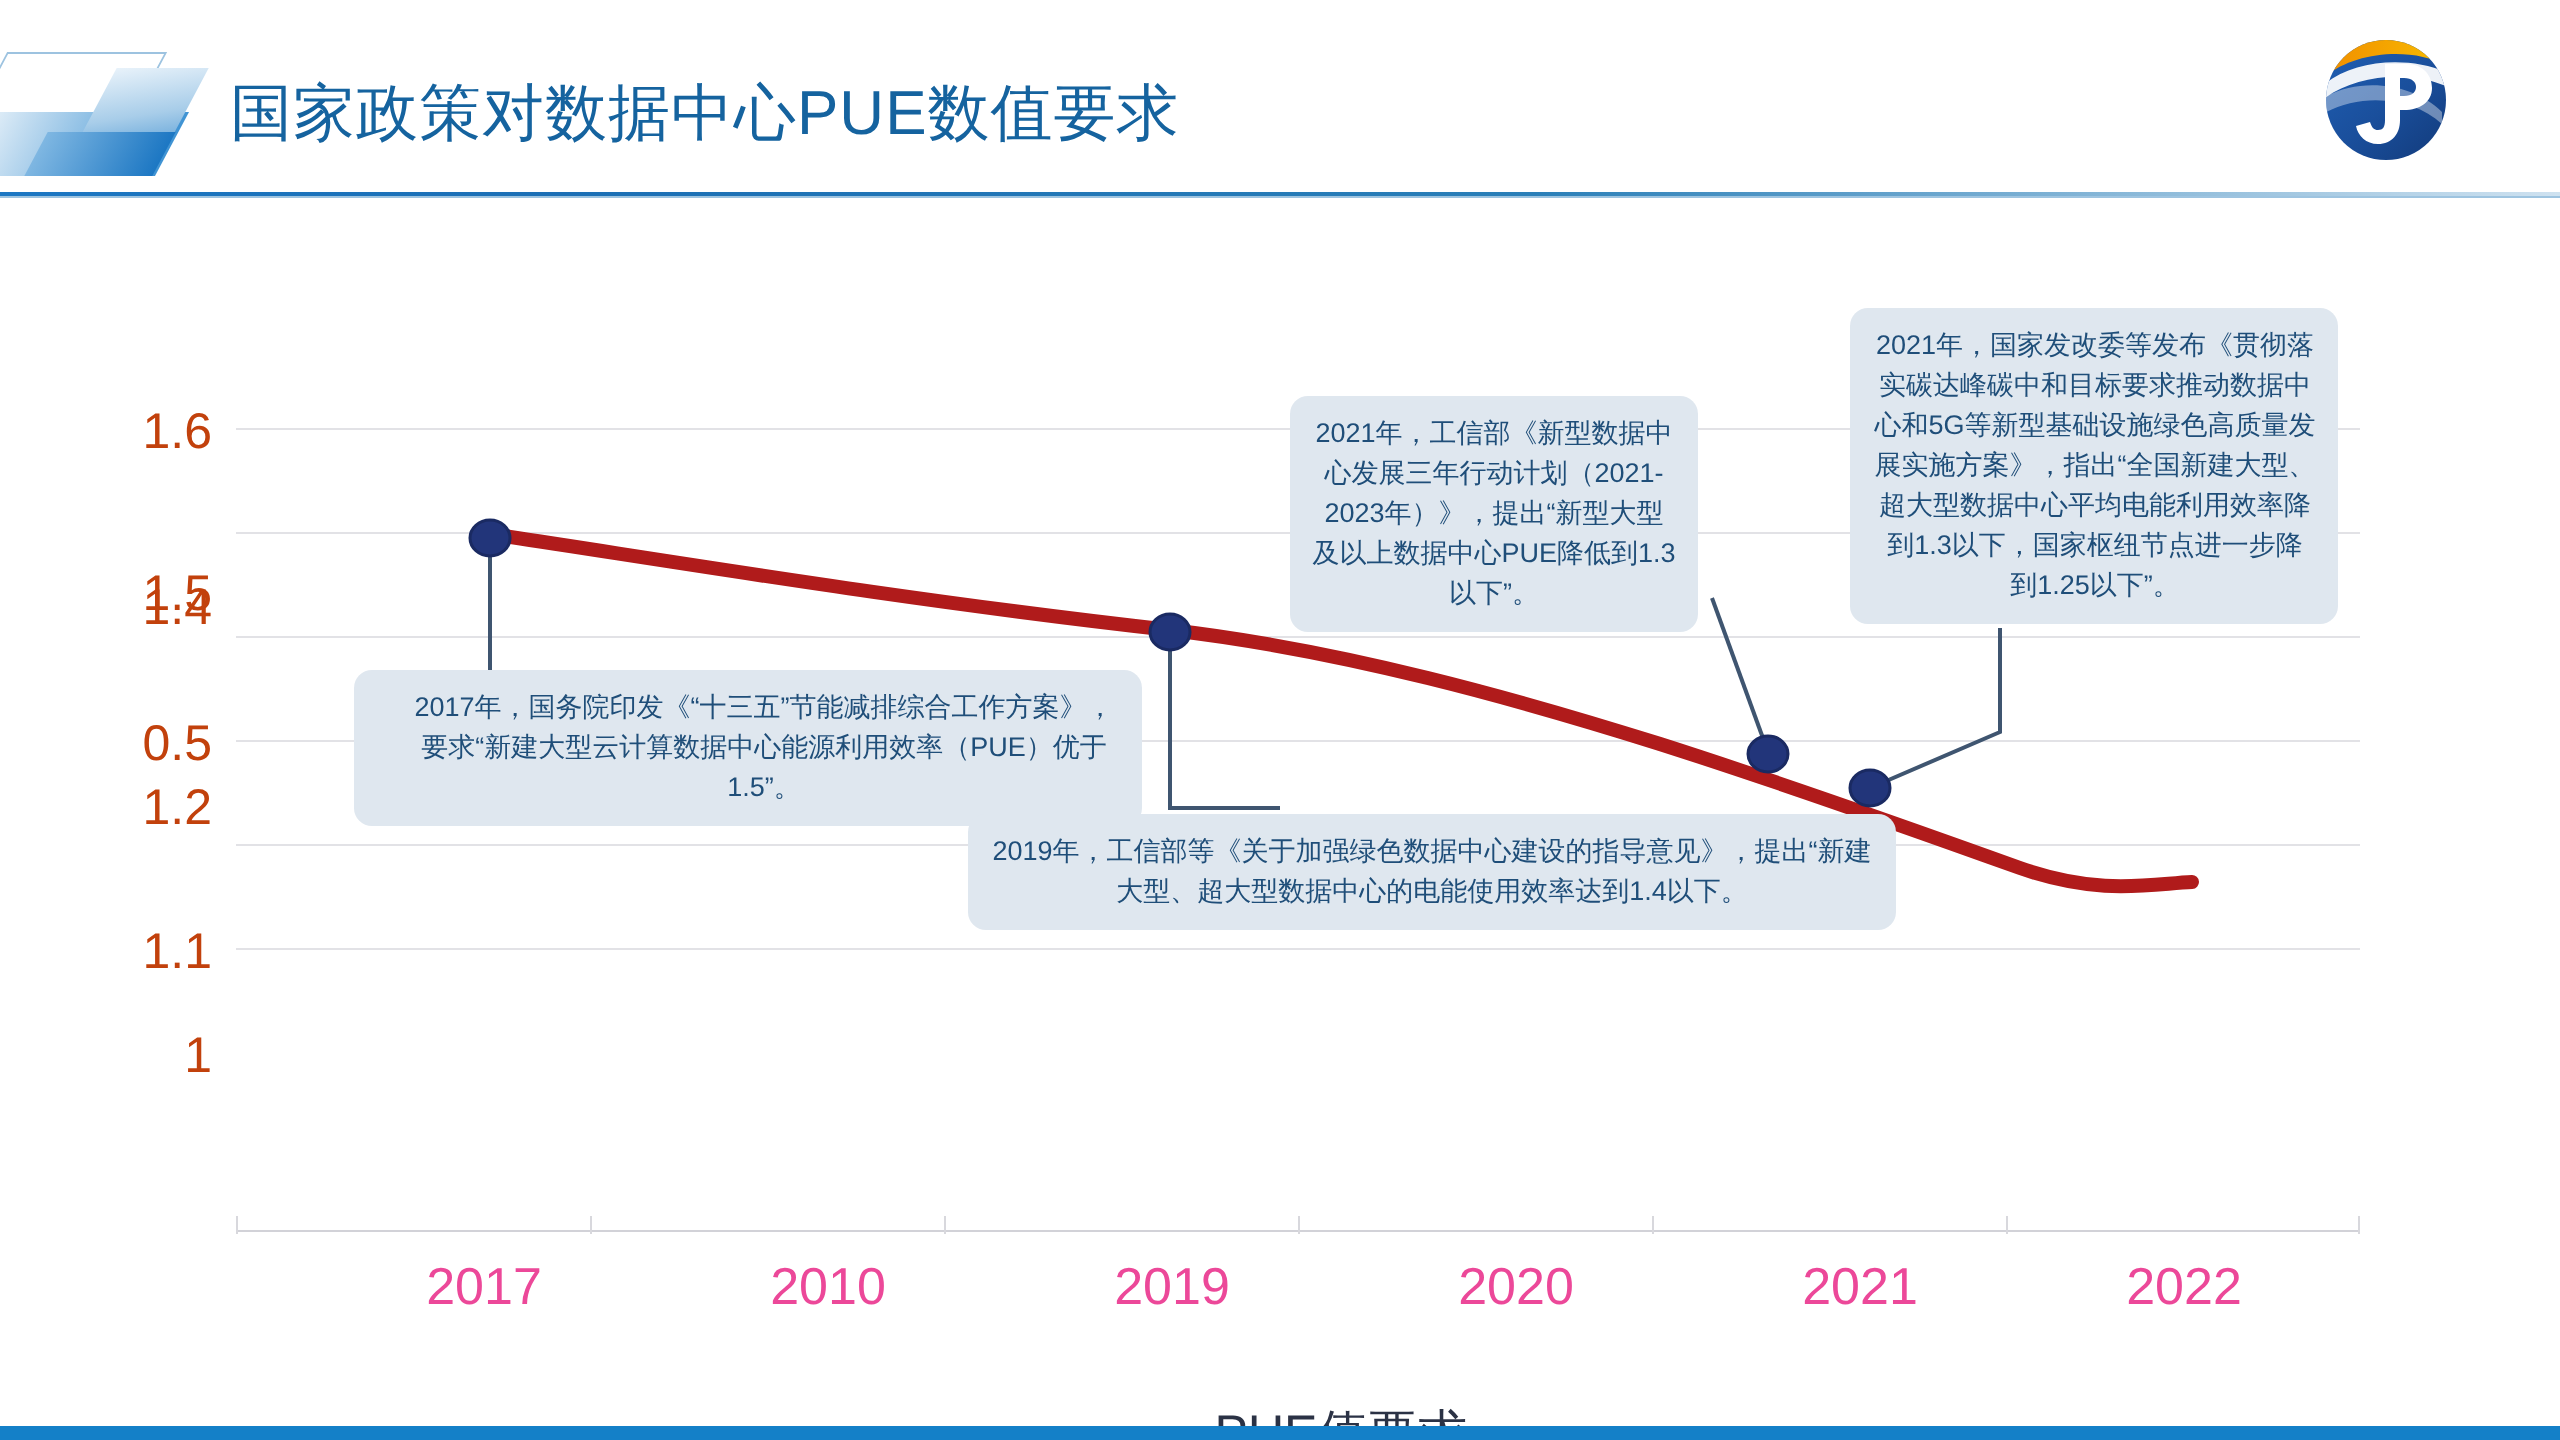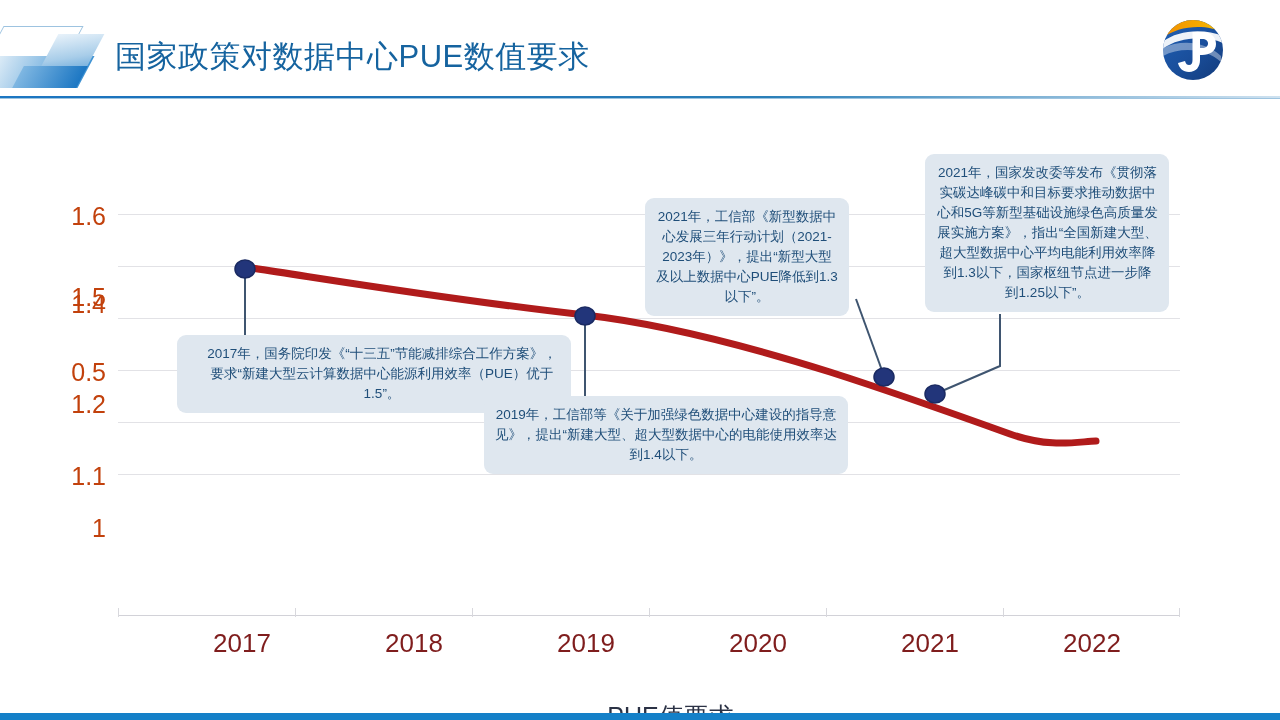--- a/index.html
+++ b/index.html
@@ -42,21 +42,21 @@
   
   #chart{position:absolute;left:0;top:104px;width:1280px;height:606px;}
   #plot{position:absolute;left:118px;top:104px;width:1062px;height:408px;}
   .gridline{position:absolute;left:0;width:100%;height:1px;background:#e2e2e6;}
   .vtick{position:absolute;bottom:-1px;width:1px;height:9px;background:#d8d8dd;}
   .axis-base{position:absolute;left:0;bottom:0;width:100%;height:1px;background:#d2d2d8;}
 
   .ylab{position:absolute;right:1174px;width:60px;text-align:right;
         font-size:25px;color:#c2410c;line-height:1;}
   .xlab{position:absolute;top:524px;width:140px;text-align:center;
-        font-size:26px;color:#7f1d1d;}
+        font-size:26px;color:#ec4899;}
 
   #linesvg{position:absolute;left:0;top:0;width:1280px;height:606px;overflow:visible;}
 
   
   .callout{position:absolute;background:#dfe7ef;border-radius:9px;
      color:#1f4e79;font-size:13.5px;line-height:20px;text-align:center;
      padding:9px 11px;box-sizing:border-box;}
 
   
   #legend{position:absolute;left:0;top:596px;width:1280px;text-align:center;}
@@ -127,21 +127,21 @@
       <div class="vtick" style="left:0px;"></div>
       <div class="vtick" style="left:177px;"></div>
       <div class="vtick" style="left:354px;"></div>
       <div class="vtick" style="left:531px;"></div>
       <div class="vtick" style="left:708px;"></div>
       <div class="vtick" style="left:885px;"></div>
       <div class="vtick" style="left:1061px;"></div>
     </div>
 
     <div class="xlab" style="left:172px;">2017</div>
-    <div class="xlab" style="left:344px;">2018</div>
+    <div class="xlab" style="left:344px;">2010</div>
     <div class="xlab" style="left:516px;">2019</div>
     <div class="xlab" style="left:688px;text-align:center;">2020</div>
     <div class="xlab" style="left:860px;">2021</div>
     <div class="xlab" style="left:1022px;">2022</div>
 
     <svg id="linesvg" viewBox="0 0 1280 606">
 
       <polyline points="245,170 245,232 305,232" fill="none" stroke="#3f5570" stroke-width="2"></polyline>
       <polyline points="585,218 585,300 640,300" fill="none" stroke="#3f5570" stroke-width="2"></polyline>
       <polyline points="884,272 856,195" fill="none" stroke="#3f5570" stroke-width="2"></polyline>
@@ -152,21 +152,21 @@
       <g>
         <ellipse cx="245" cy="165" rx="10" ry="9" fill="#22357a" stroke="#1a2a62" stroke-width="1.5"></ellipse>
         <ellipse cx="585" cy="212" rx="10" ry="9" fill="#22357a" stroke="#1a2a62" stroke-width="1.5"></ellipse>
         <ellipse cx="884" cy="273" rx="10" ry="9" fill="#22357a" stroke="#1a2a62" stroke-width="1.5"></ellipse>
         <ellipse cx="935" cy="290" rx="10" ry="9" fill="#22357a" stroke="#1a2a62" stroke-width="1.5"></ellipse>
       </g>
     </svg>
 
     <div class="callout" style="left:177px;top:231px;width:394px;padding-left:27px;">2017年，国务院印发《“十三五”节能减排综合工作方案》，要求“新建大型云计算数据中心能源利用效率（PUE）优于1.5”。</div>
 
-    <div class="callout" style="left:484px;top:292px;width:364px;">2019年，工信部等《关于加强绿色数据中心建设的指导意见》，提出“新建大型、超大型数据中心的电能使用效率达到1.4以下。</div>
+    <div class="callout" style="left:484px;top:303px;width:464px;">2019年，工信部等《关于加强绿色数据中心建设的指导意见》，提出“新建大型、超大型数据中心的电能使用效率达到1.4以下。</div>
 
     <div class="callout" style="left:645px;top:62px;width:204px;margin-top:32px;">2021年，工信部《新型数据中心发展三年行动计划（2021-2023年）》，提出“新型大型及以上数据中心PUE降低到1.3以下”。</div>
 
     <div class="callout" style="left:925px;top:50px;width:244px;padding-left:12px;">2021年，国家发改委等发布《贯彻落实碳达峰碳中和目标要求推动数据中心和5G等新型基础设施绿色高质量发展实施方案》，指出“全国新建大型、超大型数据中心平均电能利用效率降到1.3以下，国家枢纽节点进一步降到1.25以下”。</div>
 
     <div id="legend">
       <span class="lg-inner">
         <span class="lg-swatch"></span>
         <span class="lg-text">PUE值要求</span>
       </span>

